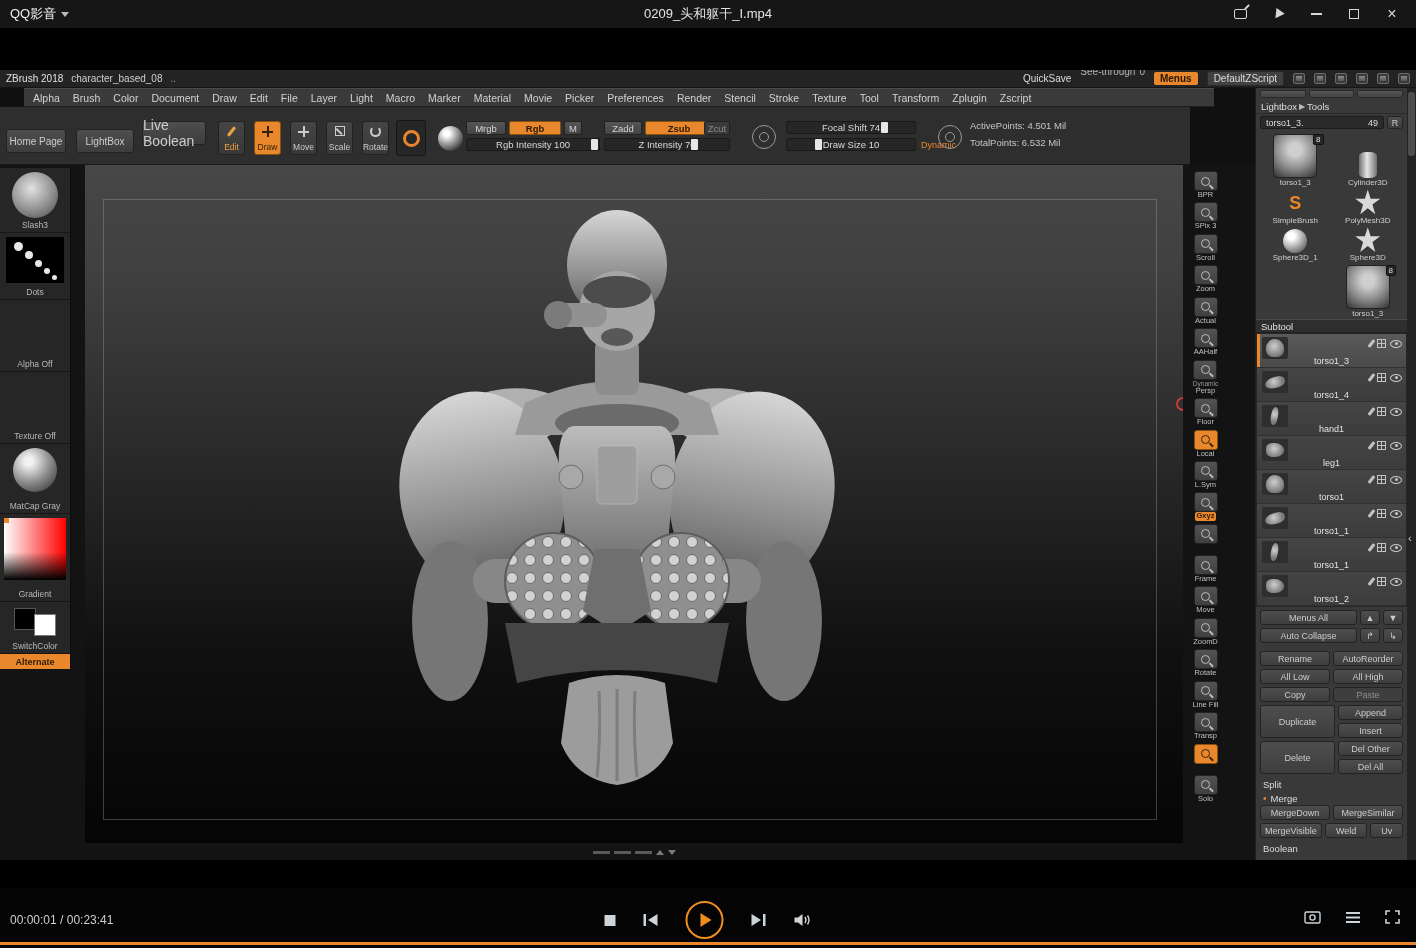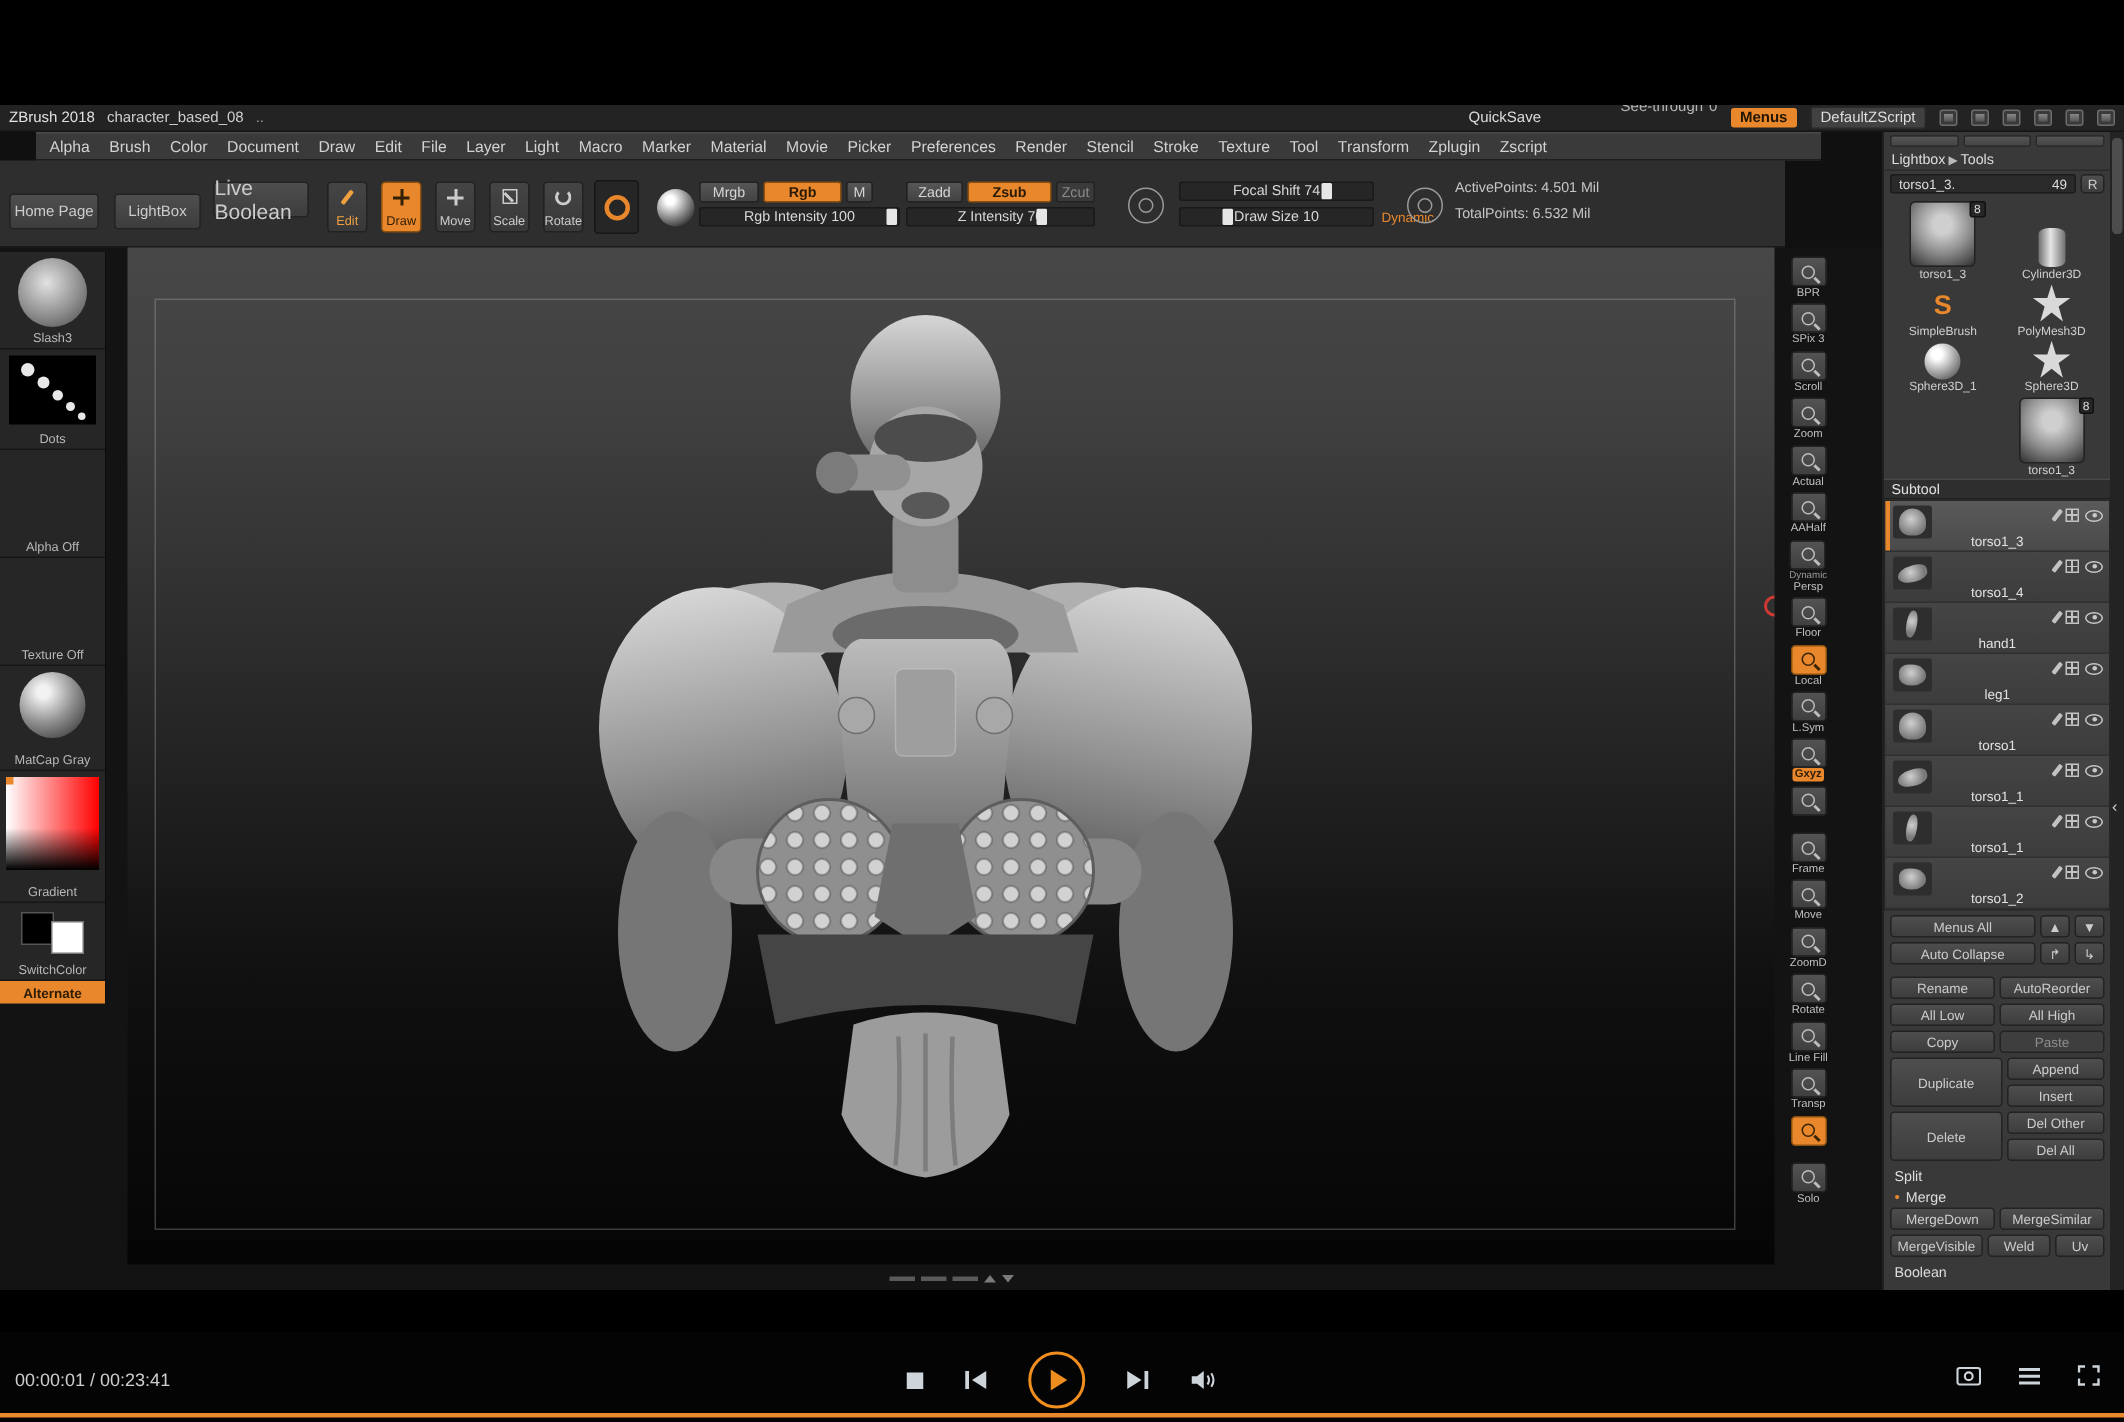--- a/index.html
+++ b/index.html
@@ -22,21 +22,21 @@
   .ic-close{font-size:16px;color:#d8d8d8;line-height:1;}
 
   
   .zb{position:absolute;left:0;top:70px;width:1416px;height:790px;background:#101010;}
   .zb-status{position:absolute;left:0;top:0;width:1416px;height:18px;background:#232323;border-bottom:1px solid #151515;
              display:flex;align-items:center;font-size:10px;color:#b5b5b5;padding:0 6px;gap:8px;white-space:nowrap;overflow:hidden;}
   .st-app{color:#e2e2e2;}
   .st-doc{color:#cfcfcf;}
   .st-stats{color:#9b9b9b;}
   .st-right{margin-left:auto;display:flex;align-items:center;gap:9px;}
-  .st-seethrough{display:flex;gap:4px;border-bottom:2px solid #6f6f6f;padding-bottom:12px;margin-left:44px;}
+  .st-seethrough{display:flex;gap:4px;border-bottom:2px solid #6f6f6f;padding-bottom:12px;}
   .st-menus{background:#e8872b;color:#221604;padding:1px 6px;border-radius:2px;font-weight:bold;}
   .st-zscript{background:#414141;border:1px solid #2a2a2a;padding:1px 6px;border-radius:2px;color:#ddd;}
   .st-ico{width:12px;height:11px;border:1px solid #6c6c6c;border-radius:2px;background:#3a3a3a;position:relative;}
   .st-ico::after{content:"";position:absolute;left:2px;top:2px;right:2px;bottom:2px;background:linear-gradient(#888,#555);}
 
   .zb-menubar{position:absolute;left:0;top:18px;width:1190px;height:19px;background:#3a3a3a;border-top:1px solid #4b4b4b;
               border-bottom:1px solid #1d1d1d;display:flex;align-items:center;padding:0 9px;gap:13px;font-size:10.5px;color:#d2d2d2;margin-left:24px;}
   .menu-item{cursor:default;}
 
   .zb-toolbar{position:absolute;left:0;top:37px;width:1190px;height:58px;background:#2e2e2e;border-bottom:1px solid #191919;}
@@ -181,20 +181,44 @@
   .c-play .tri{width:0;height:0;border-top:7px solid transparent;border-bottom:7px solid transparent;border-left:11px solid #ef8d1f;margin-left:3px;}
   .c-svg{fill:#cdd4da;stroke:none;}
   .c-right{position:absolute;right:16px;top:22px;display:flex;align-items:center;gap:24px;}
   .progress{position:absolute;left:0;bottom:3px;width:100%;height:3px;background:#e8872b;}
 </style>
 </head>
 <body>
 
 <div class="stage">
 
+  <div class="titlebar">
+    <div class="tb-app">
+      <span>QQ影音</span>
+      <span class="tb-caret"></span>
+    </div>
+    <div class="tb-title">0209_头和躯干_I.mp4</div>
+    <div class="tb-icons">
+      <span class="tb-ic">
+          <span class="ic-shot"></span>
+        </span>
+      <span class="tb-ic">
+          <span class="ic-pin"></span>
+        </span>
+      <span class="tb-ic">
+          <span class="ic-min"></span>
+        </span>
+      <span class="tb-ic">
+          <span class="ic-max"></span>
+        </span>
+      <span class="tb-ic">
+          <span class="ic-close">×</span>
+        </span>
+    </div>
+  </div>
 
   <div class="zb">
 
     <div class="zb-status">
       <span class="st-app">ZBrush 2018</span>
       <span class="st-doc">character_based_08</span>
       <span class="st-stats">..</span>
       <div class="st-right">
         <span style="color:#ddd;">QuickSave</span>
         <span class="st-seethrough">
@@ -271,21 +295,21 @@
 
       <div class="pill" style="left:466px;top:14px;width:40px;">Mrgb</div>
       <div class="pill orange" style="left:509px;top:14px;width:52px;">Rgb</div>
       <div class="pill" style="left:564px;top:14px;width:18px;">M</div>
       <div class="sl" style="left:466px;top:31px;width:134px;">
         <span>Rgb Intensity</span>&nbsp;<span>100</span>
         <span class="handle" style="left:124px;"></span>
       </div>
 
       <div class="pill" style="left:604px;top:14px;width:38px;">Zadd</div>
-      <div class="pill orange" style="left:645px;top:14px;width:56px;">Zsub</div>
+      <div class="pill orange" style="left:645px;top:14px;width:68px;">Zsub</div>
       <div class="pill dim" style="left:704px;top:14px;width:26px;">Zcut</div>
       <div class="sl" style="left:604px;top:31px;width:126px;">
         <span>Z Intensity</span>&nbsp;<span>70</span>
         <span class="handle" style="left:86px;"></span>
       </div>
 
       <div class="circ-ic" style="left:752px;top:18px;"></div>
       <div class="sl" style="left:786px;top:14px;width:130px;">
         <span>Focal Shift</span>&nbsp;<span>74</span>
         <span class="handle" style="left:94px;"></span>

